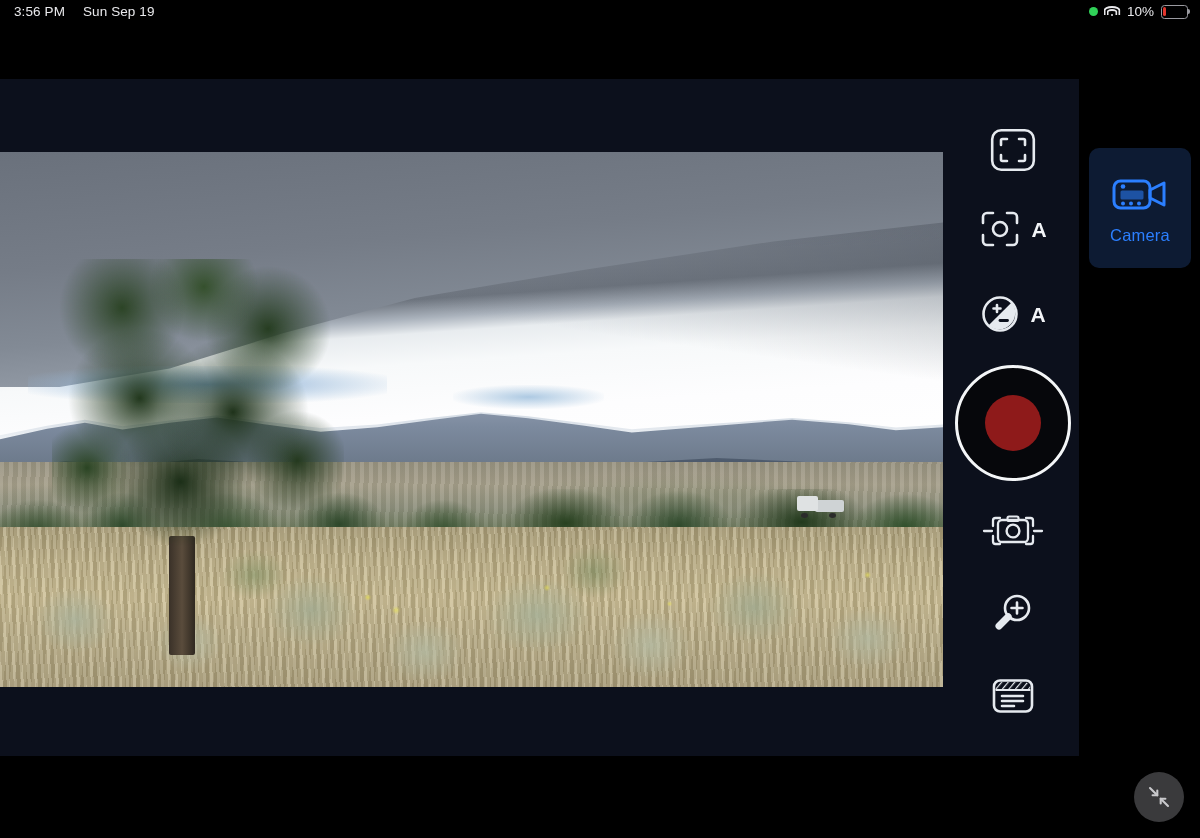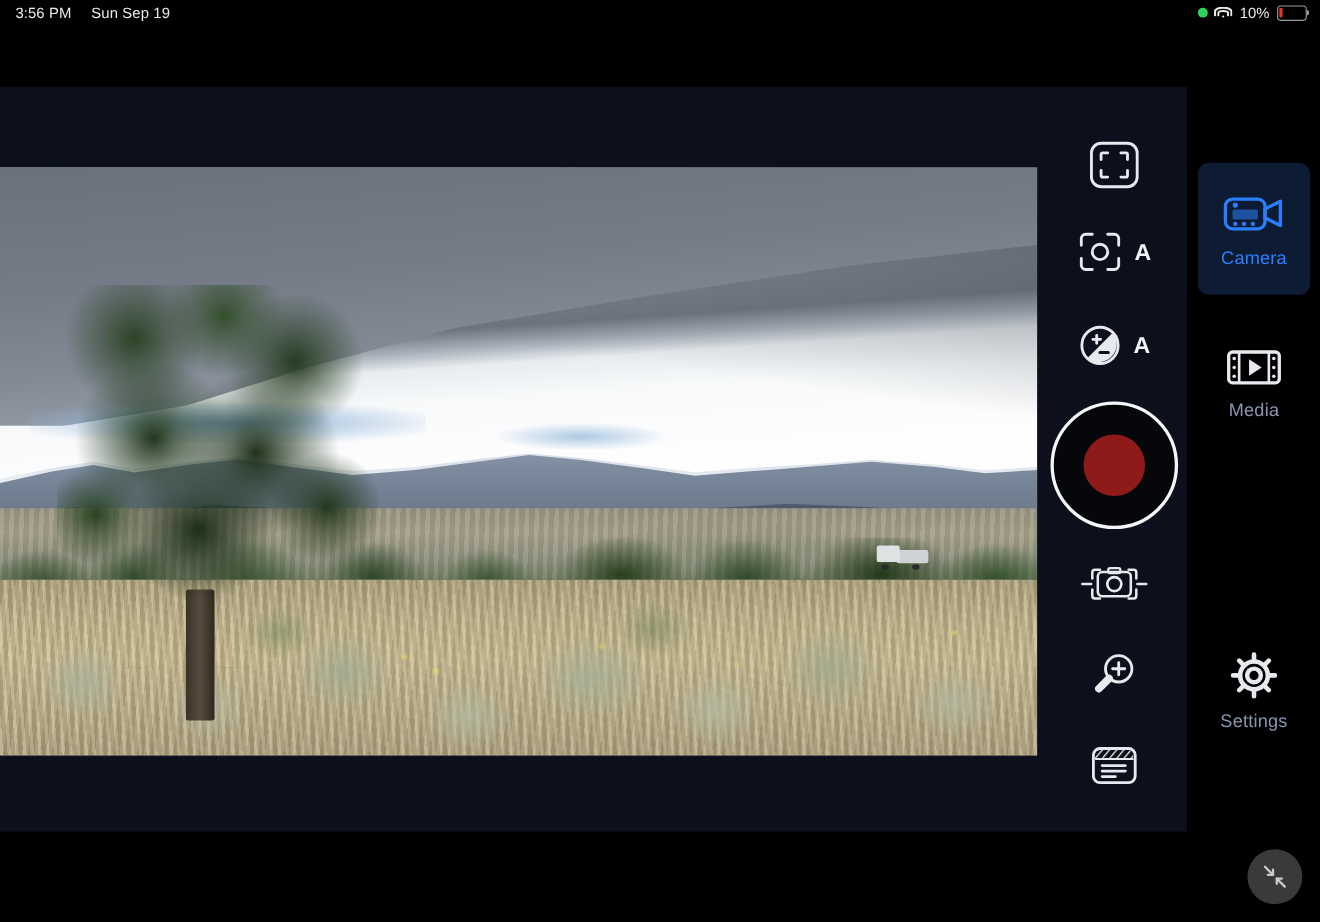--- a/index.html
+++ b/index.html
@@ -272,47 +272,22 @@
         <path d="M39 18 L53 11 v22 L39 26 Z" fill="none" stroke="#2b7fff" stroke-width="3" stroke-linejoin="round"></path>
         <rect x="9.5" y="18.5" width="23" height="9" rx="1.6" fill="#2b7fff" opacity=".55"></rect>
         <circle cx="12" cy="14.5" r="2.3" fill="#2b7fff"></circle>
         <circle cx="12" cy="31.5" r="2" fill="#2b7fff"></circle>
         <circle cx="20" cy="31.5" r="2" fill="#2b7fff"></circle>
         <circle cx="28" cy="31.5" r="2" fill="#2b7fff"></circle>
       </svg>
       <span class="tab-label">Camera</span>
     </div>
 
-    <div class="tab" style="top:262px;">
-      <svg width="52" height="40" viewBox="0 0 52 40">
-        <rect x="3" y="6" width="46" height="28" rx="3.5" fill="none" stroke="#e6eaef" stroke-width="3"></rect>
-        <path d="M12.5 6 v28 M39.5 6 v28" stroke="#e6eaef" stroke-width="2.4"></path>
-        <circle cx="8" cy="12" r="1.6" fill="#e6eaef"></circle>
-          <circle cx="8" cy="20" r="1.6" fill="#e6eaef"></circle>
-          <circle cx="8" cy="28" r="1.6" fill="#e6eaef"></circle>
-        <circle cx="44" cy="12" r="1.6" fill="#e6eaef"></circle>
-          <circle cx="44" cy="20" r="1.6" fill="#e6eaef"></circle>
-          <circle cx="44" cy="28" r="1.6" fill="#e6eaef"></circle>
-        <path d="M21.5 12.5 L33 20 L21.5 27.5 Z" fill="#e6eaef"></path>
-      </svg>
-      <span class="tab-label">Media</span>
-    </div>
-
-
-    <div class="tab" style="top:542px;">
-      <svg width="46" height="46" viewBox="0 0 46 46">
-        <g fill="none" stroke="#e6eaef" stroke-width="4.2" stroke-linecap="round">
-          <path d="M23 4 v5.5 M23 36.5 v5.5 M4 23 h5.5 M36.5 23 h5.5
-                   M9.6 9.6 l3.9 3.9 M32.5 32.5 l3.9 3.9 M36.4 9.6 l-3.9 3.9 M13.5 32.5 l-3.9 3.9"></path>
-        </g>
-        <circle cx="23" cy="23" r="12.6" fill="none" stroke="#e6eaef" stroke-width="4.2"></circle>
-        <circle cx="23" cy="23" r="6.2" fill="none" stroke="#e6eaef" stroke-width="4"></circle>
-      </svg>
-      <span class="tab-label">Settings</span>
-    </div>
+
+
   </div>
 
   <div class="fab">
     <svg width="28" height="28" viewBox="0 0 28 28">
       <g stroke="#c9c9cc" stroke-width="2.1" stroke-linecap="round" stroke-linejoin="round" fill="none">
         <path d="M5 5 L12.3 12.3"></path>
           <path d="M12.3 7.6 V12.3 H7.6"></path>
         <path d="M23 23 L15.7 15.7"></path>
           <path d="M15.7 20.4 V15.7 H20.4"></path>
       </g>

